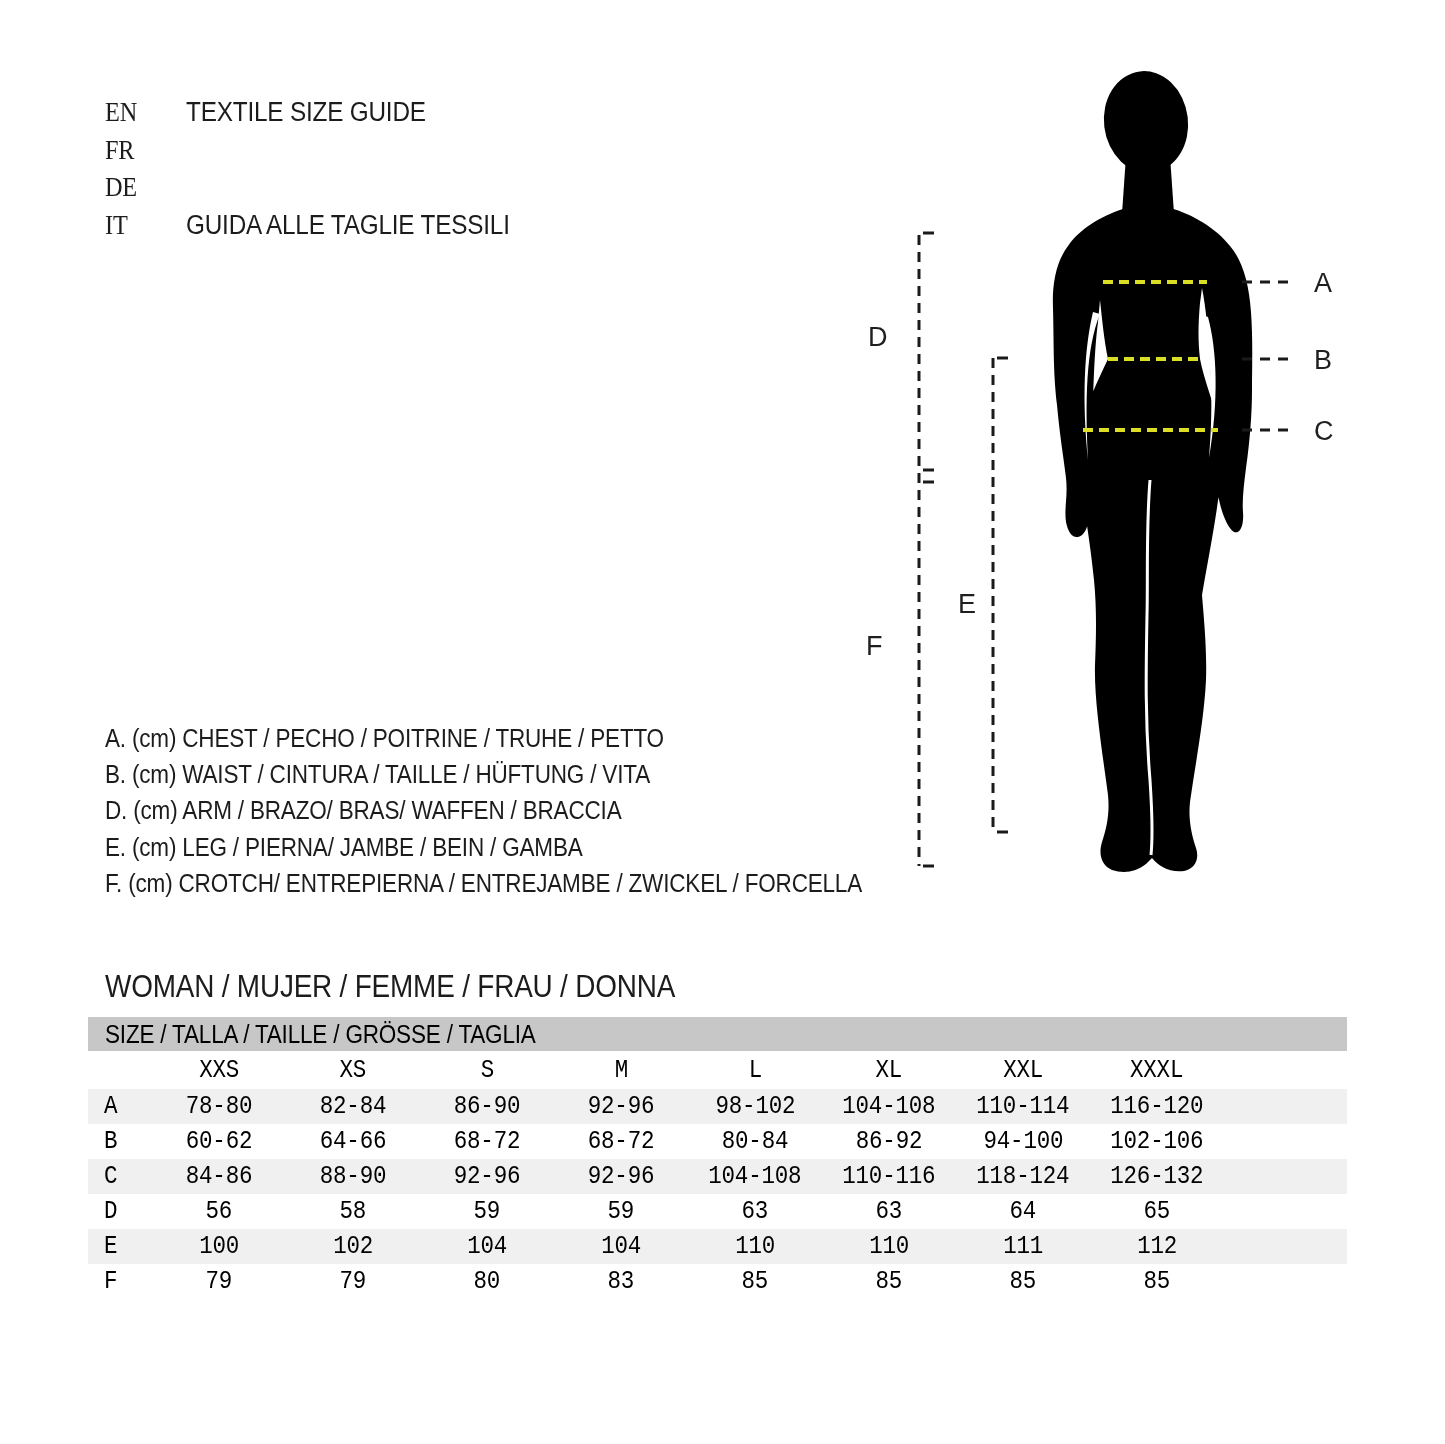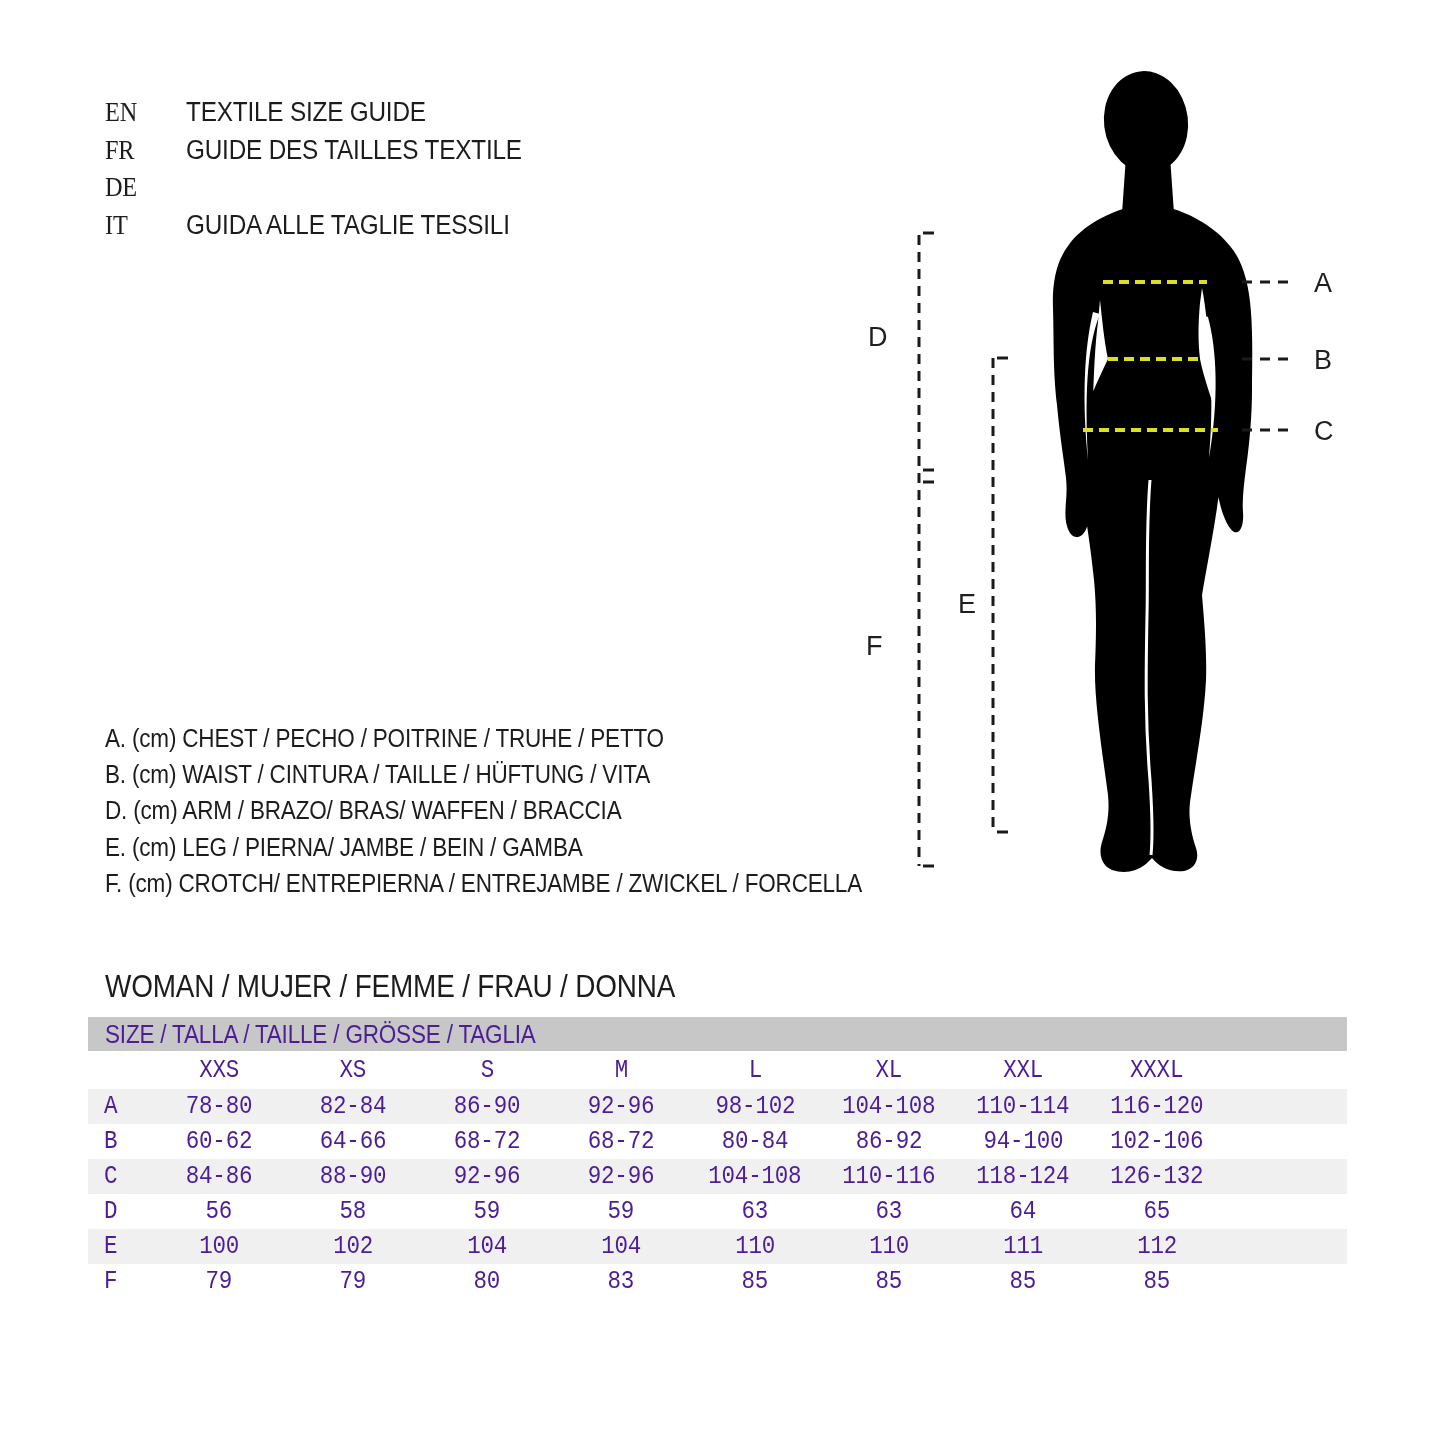--- a/index.html
+++ b/index.html
@@ -19,21 +19,21 @@
   .lang-label { flex:1; }
 
   
   .legend-block { position:absolute; left:105px; top:720px; font-size:25px; }
   .legend-row { height:36.3px; display:flex; align-items:center; }
 
   
   .section-title { position:absolute; left:105px; top:969px; font-size:31px; }
 
   
-  .size-table { position:absolute; left:88px; top:1017px; width:1259px; font-size:25px; color:#4c1d95; }
+  .size-table { position:absolute; left:88px; top:1017px; width:1259px; font-size:25px; color:#000000; }
   .size-header { height:34px; background:#c7c7c7; display:flex; align-items:center; padding-left:17px; box-sizing:border-box; }
   .trow { display:grid; grid-template-columns:64px repeat(8,134px) 1fr; align-items:center;font-family:Liberation Mono, monospace; }
   .trow.sizes { height:38px; }
   .trow.data { height:35px; }
   .trow.stripe { background:#f0f0f0; }
   .cell { text-align:center; }
   .cell.label { text-align:left; padding-left:16px; }
 
   
   .figure-wrap { position:absolute; left:840px; top:60px; width:520px; height:840px; }
@@ -42,21 +42,20 @@
 </head>
 <body>
 
 <div class="lang-block">
   <div class="lang-row">
     <div class="lang-code"><span class="cond">EN</span></div>
     <div class="lang-label"><span class="cond">TEXTILE SIZE GUIDE</span></div>
   </div>
   <div class="lang-row">
     <div class="lang-code"><span class="cond">FR</span></div>
-    <div class="lang-label"><span class="cond">GUIDE DES TAILLES TEXTILE</span></div>
   </div>
   <div class="lang-row">
     <div class="lang-code"><span class="cond">DE</span></div>
   </div>
   <div class="lang-row">
     <div class="lang-code"><span class="cond">IT</span></div>
     <div class="lang-label"><span class="cond">GUIDA ALLE TAGLIE TESSILI</span></div>
   </div>
 </div>
 

